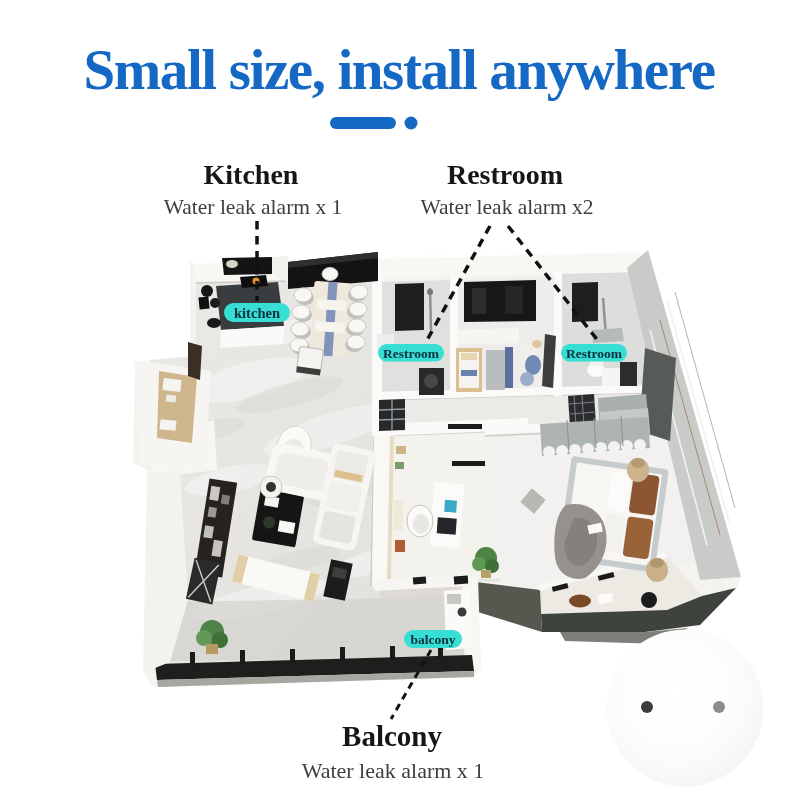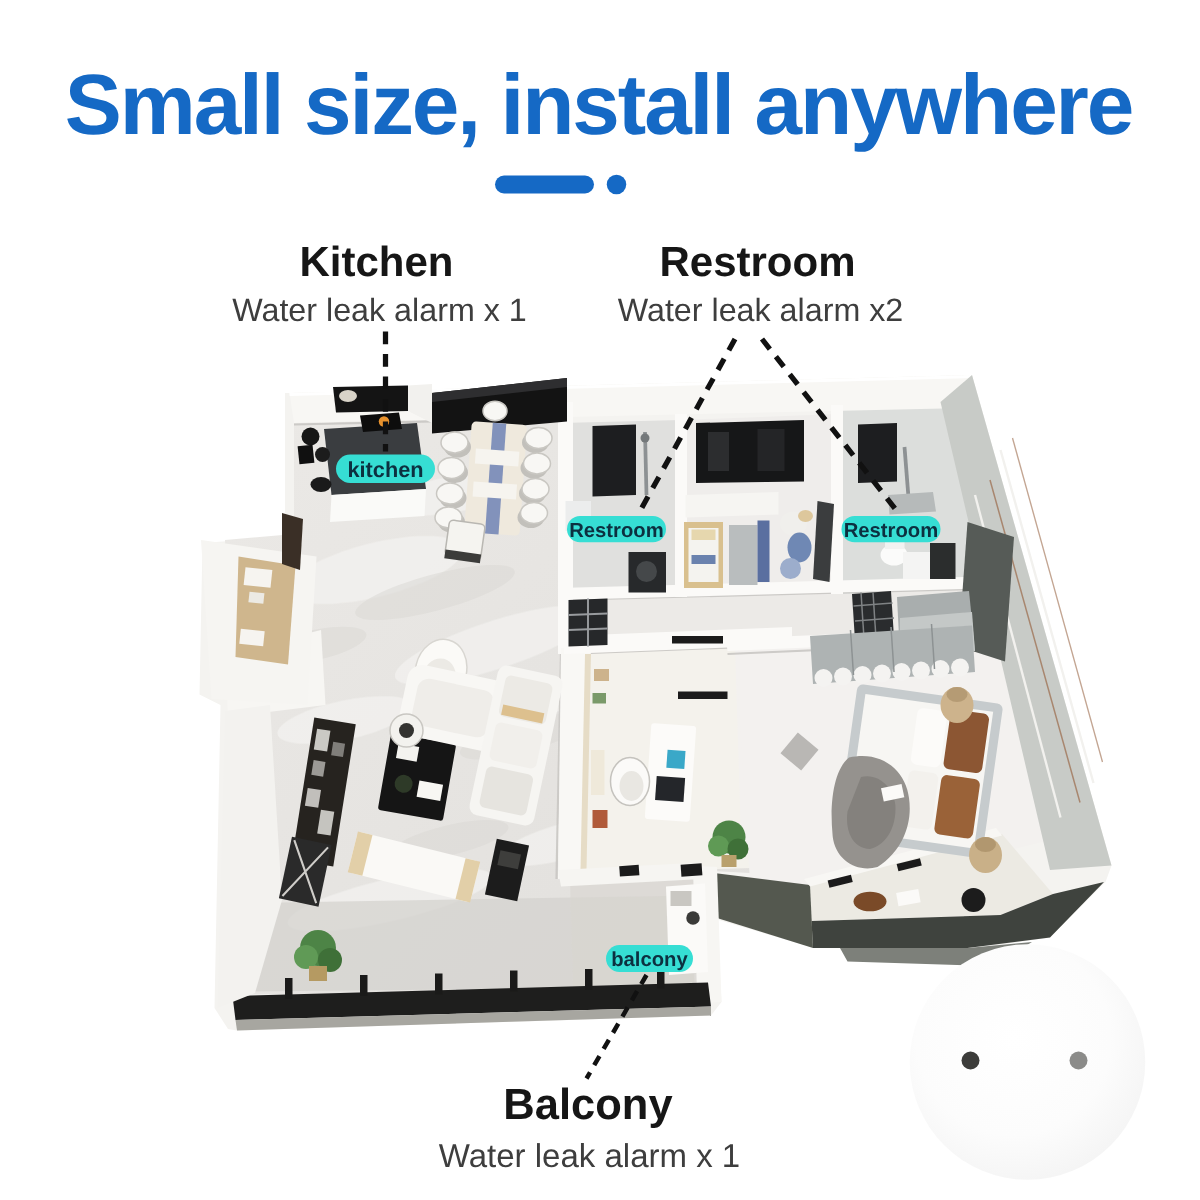--- a/index.html
+++ b/index.html
@@ -1,16 +1,16 @@
 <!DOCTYPE html>
 <html><head>
 <meta charset="utf-8">
 <style>
   html,body{margin:0;padding:0;background:#ffffff;}
-  .wrap{position:relative;width:800px;height:800px;overflow:hidden;font-family:Liberation Sans, sans-serif;}
+  .wrap{position:relative;width:800px;height:800px;overflow:hidden;font-family:Liberation Serif, serif;}
   svg{position:absolute;left:0;top:0;}
 </style>
 </head>
 <body>
 <div class="wrap">
 <svg width="800" height="800" viewBox="0 0 800 800">
   <defs>
     <radialGradient id="devgrad" cx="0.44" cy="0.40" r="0.75">
       <stop offset="0" stop-color="#ffffff"></stop>
       <stop offset="0.55" stop-color="#fcfcfc"></stop>

